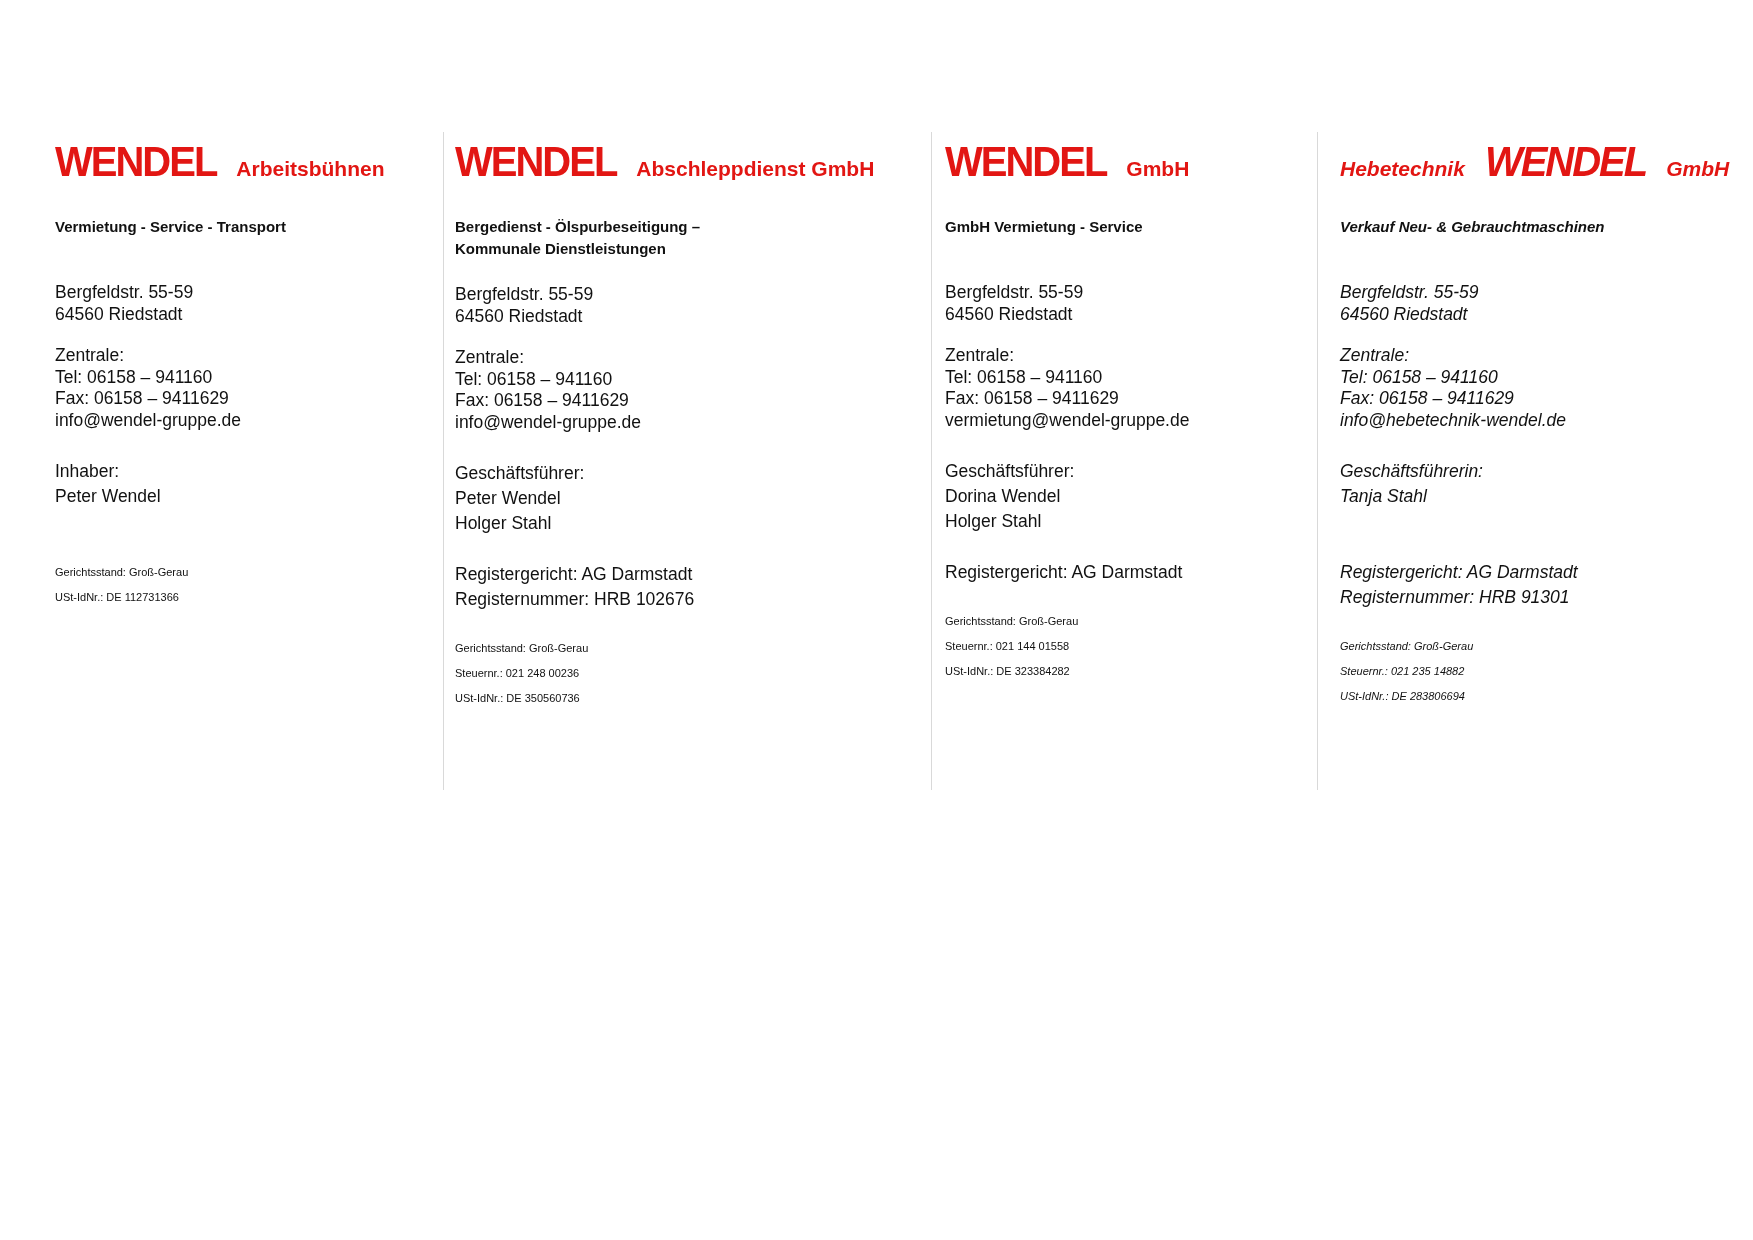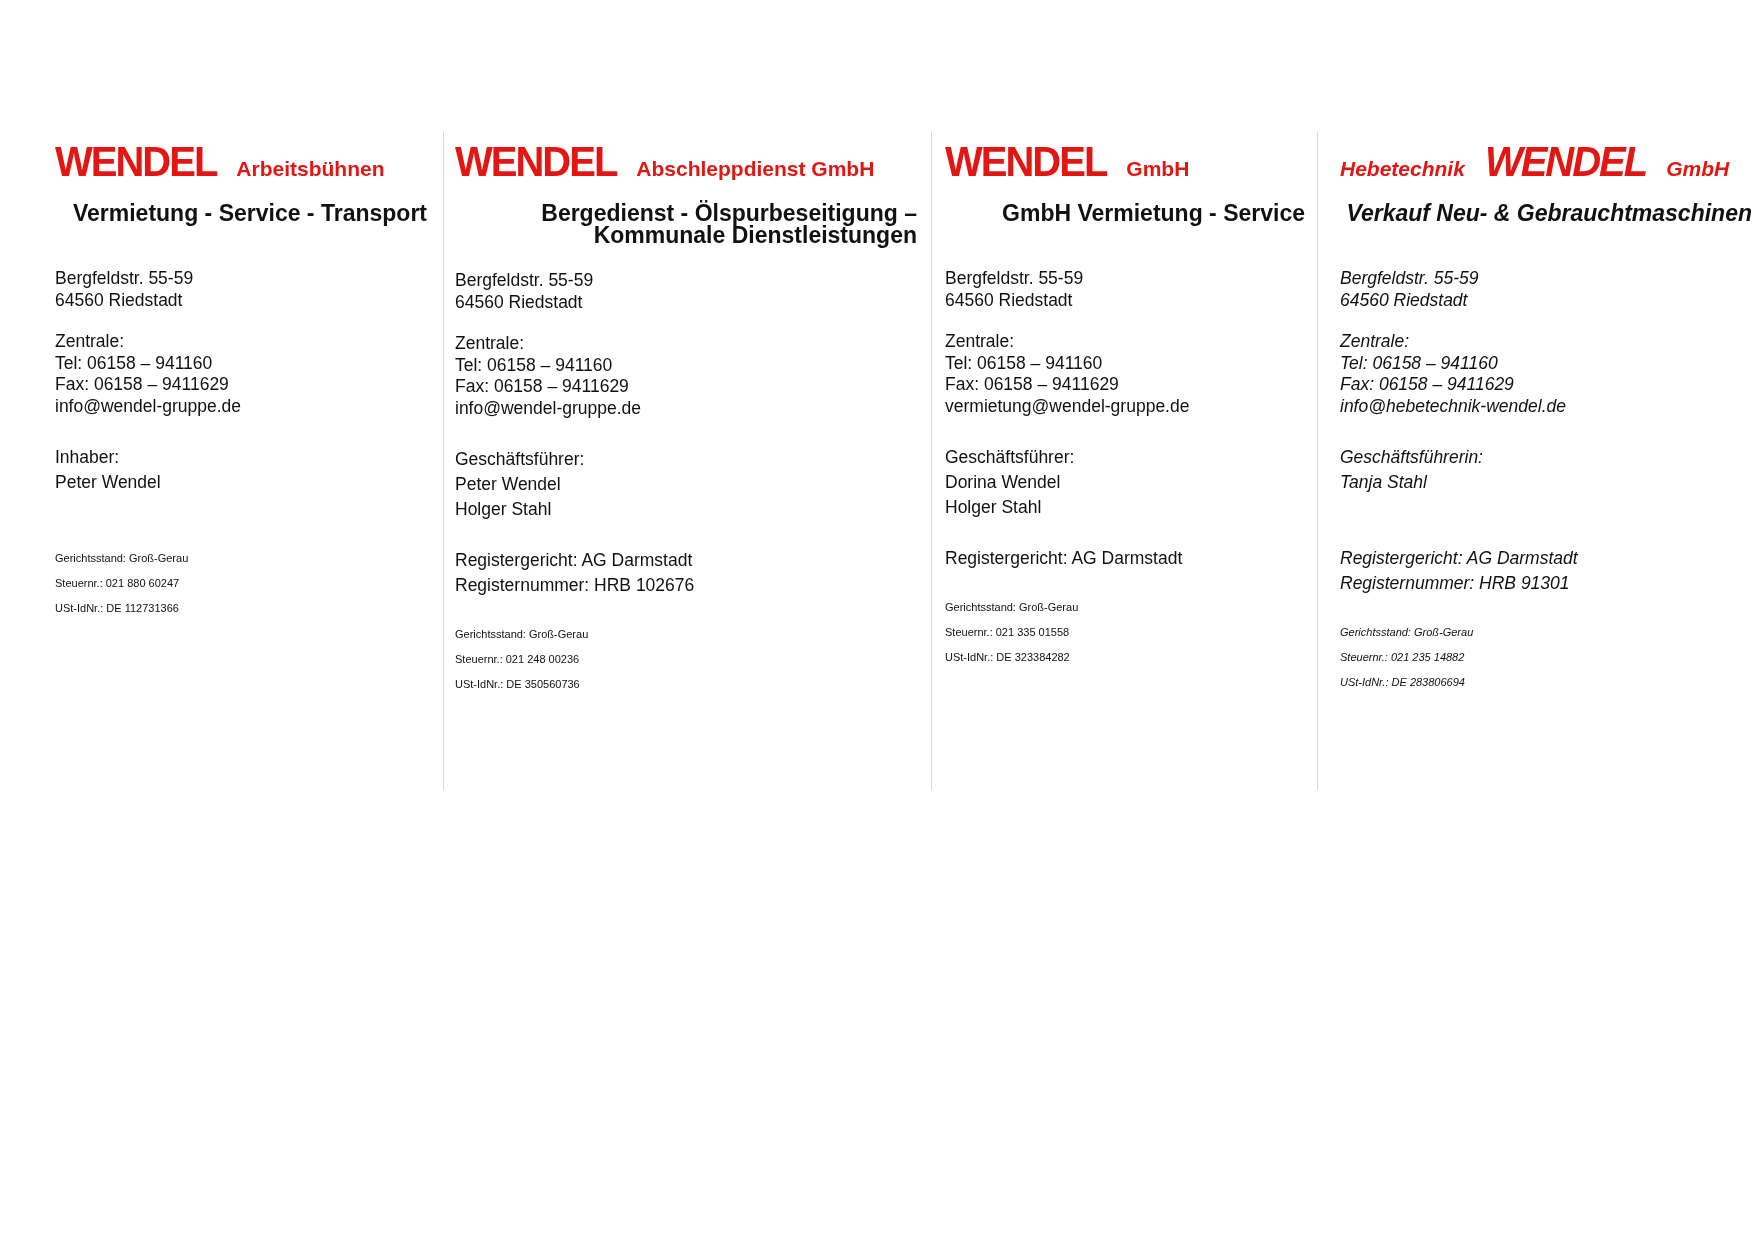--- a/index.html
+++ b/index.html
@@ -41,21 +41,21 @@
     color:var(--red);
     letter-spacing:-2px;
     transform:scaleY(1.04);
     transform-origin:left bottom;
   }
   .brand-side{
     font-size:21px;font-weight:bold;
     color:var(--red);
   }
 
-  .subtitle{margin-top:16px;font-weight:bold;font-size:23px;line-height:22px;text-align:right;}
+  .subtitle{margin-top:30px;font-weight:bold;font-size:15px;line-height:22px;}
   .address{margin-top:43px;font-size:17.5px;line-height:22px;}
   #col2 .address{margin-top:23px;}
   .contact{margin-top:20px;font-size:17.5px;line-height:21.7px;}
   .management{margin-top:27px;font-size:17.5px;line-height:25px;}
   .register{margin-top:26px;font-size:17.5px;line-height:25px;}
   .legal{margin-top:24px;font-size:11px;line-height:25px;}
   #col1 .legal{margin-top:51px;}
   #col4 .register{margin-top:51px;}
 
   [data-bind]:empty{display:none;}
@@ -91,21 +91,20 @@
     <div data-bind="columns.0.management_label">Inhaber:</div>
     <div data-bind="columns.0.management_names.0">Peter Wendel</div>
 
   </div>
   <div class="register">
     
     
   </div>
   <div class="legal">
     <div data-bind="columns.0.legal.0">Gerichtsstand: Groß-Gerau</div>
-    <div data-bind="columns.0.legal.1">Steuernr.: 021 880 60247</div>
     <div data-bind="columns.0.legal.2">USt-IdNr.: DE 112731366</div>
   </div>
 </section>
 
 <section class="column" id="col2">
   <div class="logo-row">
 
     <span class="brand-mark" data-bind="columns.1.brand_mark">WENDEL</span>
     <span class="brand-side" data-bind="columns.1.brand_suffix">Abschleppdienst GmbH</span>
   </div>
@@ -162,21 +161,21 @@
   <div class="management">
     <div data-bind="columns.2.management_label">Geschäftsführer:</div>
     <div data-bind="columns.2.management_names.0">Dorina Wendel</div>
     <div data-bind="columns.2.management_names.1">Holger Stahl</div>
   </div>
   <div class="register">
     <div data-bind="columns.2.register.0">Registergericht: AG Darmstadt</div>
   </div>
   <div class="legal">
     <div data-bind="columns.2.legal.0">Gerichtsstand: Groß-Gerau</div>
-    <div data-bind="columns.2.legal.1">Steuernr.: 021 335 01558</div>
+    <div data-bind="columns.2.legal.1">Steuernr.: 021 144 01558</div>
     <div data-bind="columns.2.legal.2">USt-IdNr.: DE 323384282</div>
   </div>
 </section>
 
 <section class="column" id="col4">
   <div class="logo-row">
     <span class="brand-side" data-bind="columns.3.brand_prefix">Hebetechnik</span>
     <span class="brand-mark" data-bind="columns.3.brand_mark">WENDEL</span>
     <span class="brand-side" data-bind="columns.3.brand_suffix">GmbH</span>
   </div>

